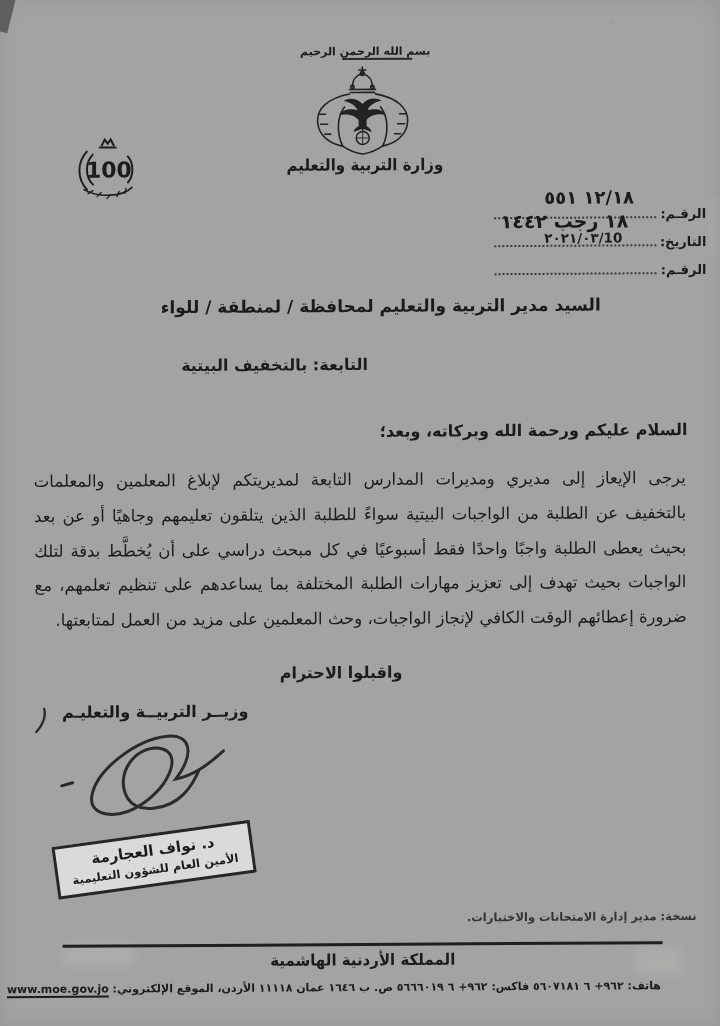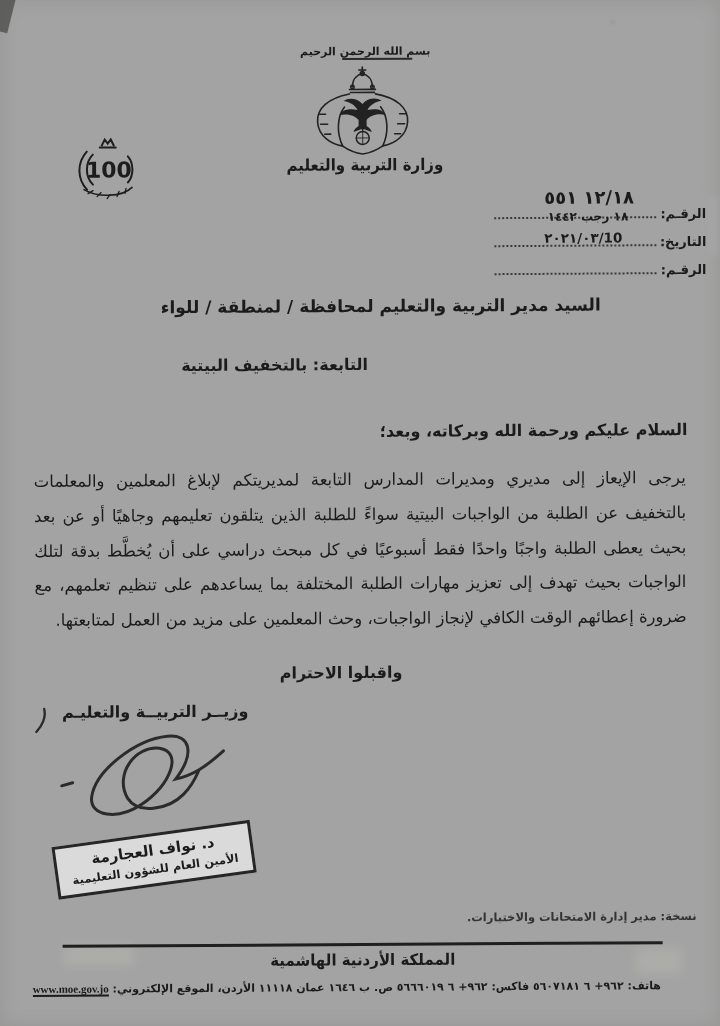--- a/index.html
+++ b/index.html
@@ -17,21 +17,21 @@
   .emblem{top:64px;left:298px;}
   .ministry{top:156px;left:282px;width:170px;text-align:center;font-size:15px;font-weight:800;letter-spacing:-.5px;transform:scaleY(1.08);}
   .centennial{top:131px;left:66px;}
   
   .ref-row{right:12px;width:218px;display:flex;flex-direction:row;direction:rtl;align-items:flex-end;font-size:13px;font-weight:700;}
   .ref-label{white-space:nowrap;}
   .dots{flex:1;border-bottom:2px dotted #3a3a3a;margin:0 4px 3px 6px;height:12px;}
   .hand{font-weight:700;white-space:nowrap;}
   .ltr{direction:ltr;unicode-bidi:bidi-override;}
   .hand-number{top:188px;right:84px;font-size:18px;}
-  .hand-hijri{top:211px;right:90px;font-size:12px;direction:rtl;}
+  .hand-hijri{top:211px;right:90px;font-size:19px;direction:rtl;}
   .hand-greg{top:231px;right:96px;font-size:13.5px;letter-spacing:1px;}
   
   .addressee{top:296px;right:118px;font-size:17px;font-weight:700;direction:rtl;white-space:nowrap;}
   .subject{top:355px;left:182px;font-size:16px;font-weight:700;direction:rtl;white-space:nowrap;}
   .greeting{top:422px;right:32px;font-size:16px;font-weight:700;direction:rtl;white-space:nowrap;}
   .body-par{top:463px;left:34px;width:652px;font-size:16.5px;line-height:34.8px;
     text-align:justify;direction:rtl;}
   .closing{top:663px;left:240px;width:200px;text-align:center;font-size:16px;font-weight:700;}
   
   .sig-title{top:701px;left:50px;width:208px;text-align:center;font-size:16px;font-weight:700;direction:rtl;white-space:nowrap;}
@@ -39,21 +39,21 @@
   .sig-scribble{top:720px;left:52px;}
   .stamp{top:832px;left:52px;width:170px;border:3px solid #262626;padding:5px 12px 7px;
     text-align:center;transform:rotate(-7.5deg);direction:rtl;background:rgba(255,255,255,.6);}
   .stamp-name{font-size:15px;font-weight:800;}
   .stamp-title{font-size:11.5px;font-weight:700;margin-top:3px;}
   .copy-note{top:911px;right:26px;font-size:11.5px;font-weight:600;color:#333;direction:rtl;}
   
   .footer-rule{top:943px;left:60px;width:600px;height:2.5px;background:#1f1f1f;}
   .kingdom{top:951px;left:0;width:720px;text-align:center;font-size:15px;font-weight:800;transform:scaleY(1.05);}
   .contact{top:981px;left:62px;width:596px;direction:rtl;text-align:right;font-size:11px;font-weight:700;white-space:nowrap;}
-  .website{font-weight:800;border-bottom:2px solid #1b1b1b;color:#1b1b1b;text-decoration:none;direction:ltr;unicode-bidi:embed;font-family:Liberation Serif, serif;}
+  .website{font-weight:800;border-bottom:2px solid #1b1b1b;color:#1b1b1b;text-decoration:none;direction:ltr;unicode-bidi:embed;}
   
   .corner-tl{top:-6px;left:-4px;width:16px;height:38px;background:#4a4a48;transform:rotate(14deg);opacity:.75;}
   .edge-r{top:0;right:-2px;width:7px;height:1026px;background:linear-gradient(to left,#9a9a96,transparent);opacity:.5;}
   .smudge1{top:196px;right:2px;width:10px;height:60px;background:#aaa;filter:blur(4px);opacity:.55;}
   .speck1{top:20px;left:610px;width:5px;height:4px;background:#999;border-radius:50%;filter:blur(1px);}
   .noise-bl{top:944px;left:64px;width:70px;height:22px;background:#b5b5b0;filter:blur(5px);opacity:.5;}
   .noise-br{top:948px;left:636px;width:46px;height:26px;background:#b5b5b0;filter:blur(5px);opacity:.5;}
   svg{display:block;}
 </style>
 </head>

